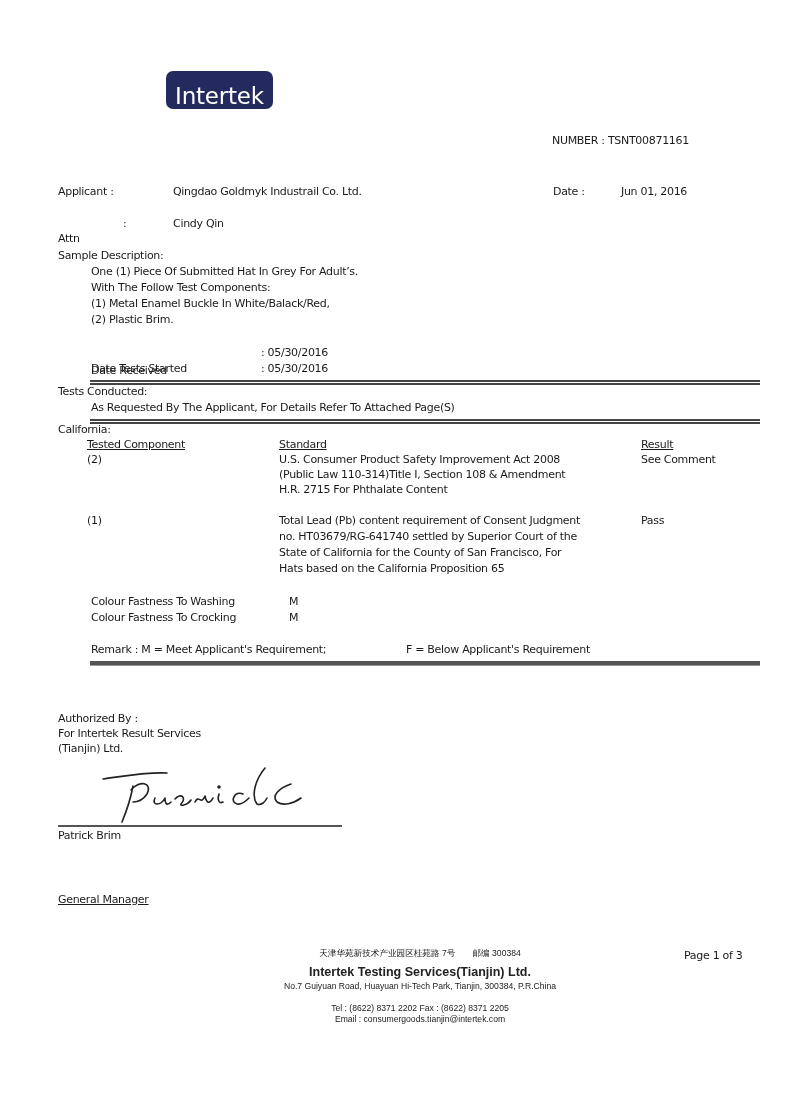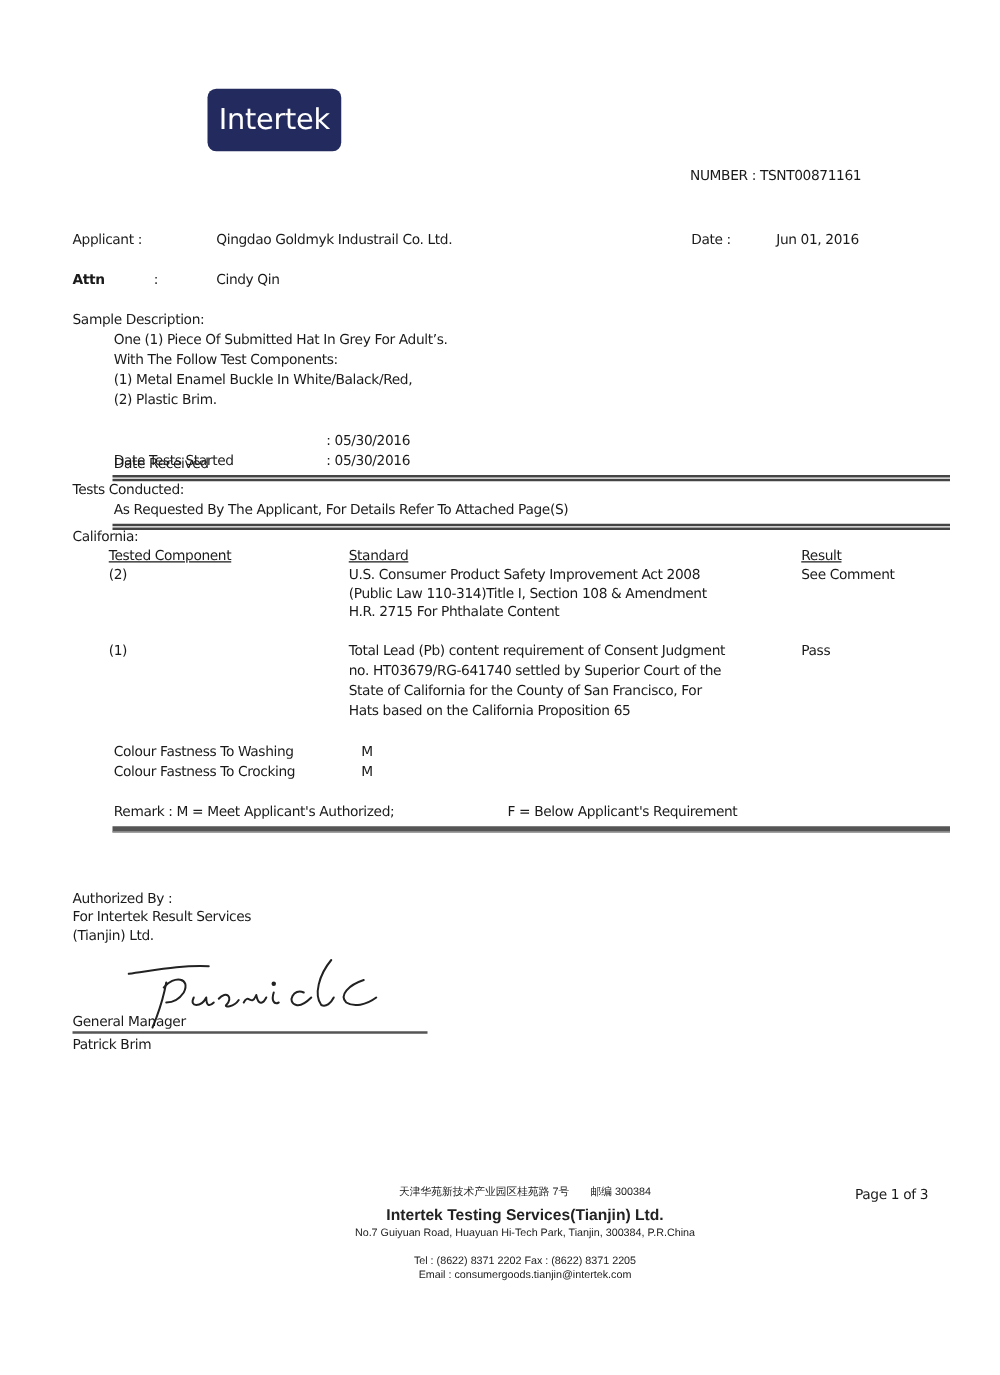--- a/index.html
+++ b/index.html
@@ -1,20 +1,20 @@
 <!DOCTYPE html>
 <html><head>
 <meta charset="utf-8">
 <style>
   html, body { margin: 0; padding: 0; background: #ffffff; }
   body { width: 800px; height: 1100px; position: relative; overflow: hidden;
          font-family: "DejaVu Sans", sans-serif; color: #1a1a1a; font-size: 13px; }
   .abs { position: absolute; white-space: nowrap; }
   .t { font-family: "DejaVu Sans", sans-serif; font-size: 11px; letter-spacing: -0.3px; }
-  .logo { position: absolute; left: 166px; top: 71px; width: 107px; height: 50px;
+  .logo { position: absolute; left: 166px; top: 71px; width: 107px; height: 38px;
           background: #232b5e; border-radius: 7px; color: #fff;
           font-family: "DejaVu Sans", sans-serif; font-size: 23px; line-height: 50px;
           text-align: center; letter-spacing: -0.2px; }
   .rule-double { position: absolute; left: 90px; width: 670px; height: 5px;
                  border-top: 2px solid #444; border-bottom: 2px solid #444; box-sizing: border-box; }
   .rule-thick { position: absolute; left: 90px; width: 670px; height: 4px; background: #555;
                 border-bottom: 1px solid #999; }
   .u { text-decoration: underline; }
   .sigline { position: absolute; left: 58px; top: 825px; width: 284px; height: 2px; background: #555; }
   .footer { position: absolute; left: 230px; width: 380px; text-align: center;
@@ -27,21 +27,21 @@
 
 <div class="logo">Intertek</div>
 
 <div class="abs t" style="left:552px; top:134px;">NUMBER : TSNT00871161</div>
 
 <div class="abs t" style="left:58px; top:185px;">Applicant :</div>
 <div class="abs t" style="left:173px; top:185px;">Qingdao Goldmyk Industrail Co. Ltd.</div>
 <div class="abs t" style="left:553px; top:185px;">Date :</div>
 <div class="abs t" style="left:621px; top:185px;">Jun 01, 2016</div>
 
-<div class="abs t" style="left:58px; top:217px;font-weight:bold;">Attn</div>
+<div class="abs t" style="left:58px; top:232px;">Attn</div>
 <div class="abs t" style="left:123px; top:217px;">:</div>
 <div class="abs t" style="left:173px; top:217px;">Cindy Qin</div>
 
 <div class="abs t" style="left:58px; top:249px;">Sample Description:</div>
 <div class="abs t" style="left:91px; top:265px;">One (1) Piece Of Submitted Hat In Grey For Adult’s.</div>
 <div class="abs t" style="left:91px; top:281px;">With The Follow Test Components:</div>
 <div class="abs t" style="left:91px; top:297px;">(1) Metal Enamel Buckle In White/Balack/Red,</div>
 <div class="abs t" style="left:91px; top:313px;">(2) Plastic Brim.</div>
 
 <div class="abs t" style="left:91px; top:364px;">Date Received</div>
@@ -76,21 +76,21 @@
   <div class="abs t" style="left:279px; top:546px;">State of California for the County of San Francisco, For</div>
   <div class="abs t" style="left:279px; top:562px;">Hats based on the California Proposition 65</div>
   <div class="abs t" style="left:641px; top:514px;">Pass</div>
 </div>
 
 <div class="abs t" style="left:91px; top:595px;">Colour Fastness To Washing</div>
 <div class="abs t" style="left:289px; top:595px;">M</div>
 <div class="abs t" style="left:91px; top:611px;">Colour Fastness To Crocking</div>
 <div class="abs t" style="left:289px; top:611px;">M</div>
 
-<div class="abs t" style="left:91px; top:643px;">Remark : M = Meet Applicant's Authorized;</div>
+<div class="abs t" style="left:91px; top:643px;">Remark : M = Meet Applicant's Requirement;</div>
 <div class="abs t" style="left:406px; top:643px;">F = Below Applicant's Requirement</div>
 
 <div class="rule-thick" style="top:661px;"></div>
 
 <div class="abs t" style="left:58px; top:712px;">Authorized By :</div>
 <div class="abs t" style="left:58px; top:727px;">For Intertek Result Services</div>
 <div class="abs t" style="left:58px; top:742px;">(Tianjin) Ltd.</div>
 
 <svg class="abs" style="left:95px; top:762px;" width="220" height="64" viewBox="0 0 220 64">
   <g fill="none" stroke="#222" stroke-width="1.6" stroke-linecap="round" stroke-linejoin="round">
@@ -103,21 +103,21 @@
     <circle cx="124" cy="25" r="1" fill="#222"></circle>
     <path d="M124 32 C 122 38, 124 42, 128 40"></path>
     <path d="M148 32 C 140 28, 134 40, 142 42 C 146 43, 150 40, 154 36"></path>
     <path d="M170 6 C 160 18, 156 34, 162 42 C 166 44, 170 40, 172 36"></path>
     <path d="M196 22 C 184 26, 176 34, 182 40 C 188 44, 198 42, 206 36"></path>
   </g>
 </svg>
 <div class="sigline"></div>
 
 <div class="abs t" style="left:58px; top:829px;">Patrick Brim</div>
-<div class="abs t" style="left:58px; top:811px;">General Manager</div>
+<div class="abs t" style="left:58px; top:893px;text-decoration:underline;">General Manager</div>
 
 <div class="abs t" style="left:684px; top:949px;">Page 1 of 3</div>
 
 <div class="footer f-title">Intertek Testing Services(Tianjin) Ltd.</div>
 <div class="footer f-line" style="top:981px;">No.7 Guiyuan Road, Huayuan Hi-Tech Park, Tianjin, 300384, P.R.China</div>
 <div class="footer f-line" style="top:948px;">天津华苑新技术产业园区桂苑路 7号　　邮编 300384</div>
 <div class="footer f-line" style="top:1003px;">Tel : (8622) 8371 2202   Fax : (8622) 8371 2205</div>
 <div class="footer f-line" style="top:1014px;">Email : consumergoods.tianjin@intertek.com</div>
 
 </body></html>

